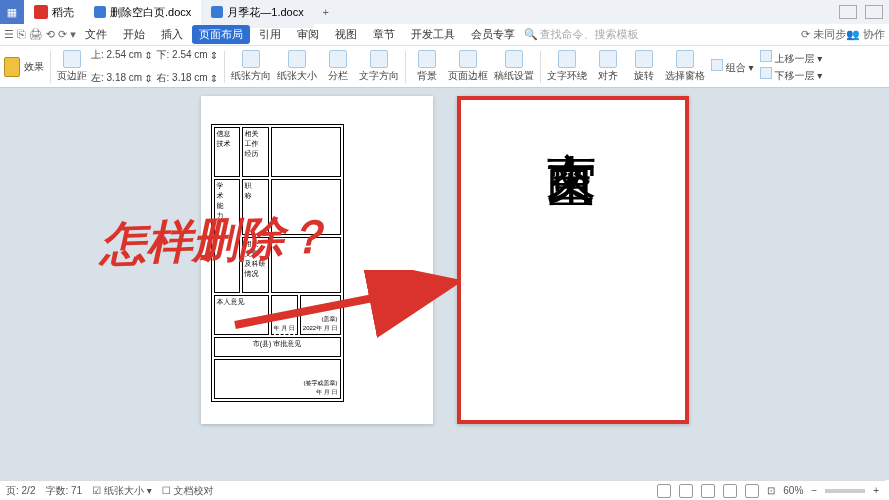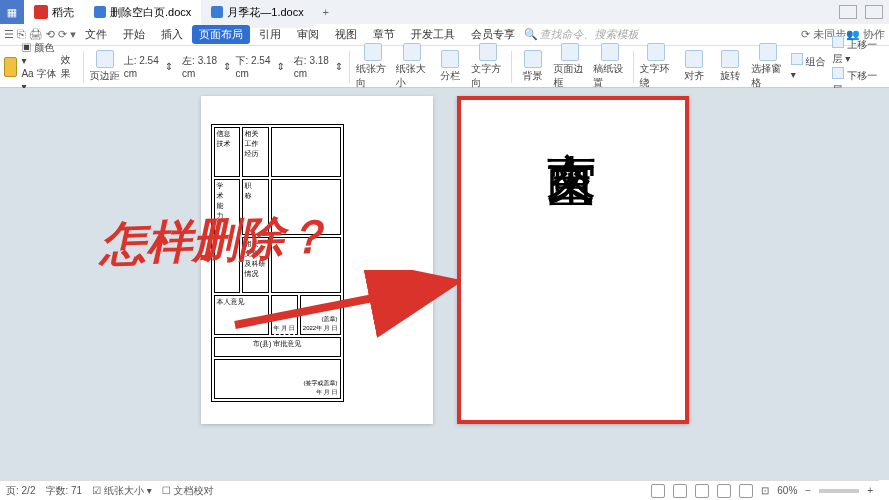--- a/index.html
+++ b/index.html
@@ -19,40 +19,40 @@
   .menubar { height: 22px; background: #fff; display: flex; align-items: center; font-size: 11px; gap: 2px; padding: 0 4px; color: #333; border-bottom: 1px solid #e0e0e0; }
   .menu-item { padding: 2px 7px; }
   .menu-item.active { background: #2f6fd1; color: #fff; border-radius: 3px; text-align: right; }
   .menu-right { margin-left: auto; display: flex; color: #666; }
   .search-icon { color: #888; }
 
   .ribbon { height: 42px; background: #fff; display: flex; align-items: center; font-size: 10px; color: #444; border-bottom: 1px solid #ccc; padding: 0 4px; gap: 6px; }
   .ribbon-group { display: flex; align-items: center; gap: 4px; }
   .ribbon .sep { width: 1px; height: 32px; background: #ddd; }
   .clipboard-icon { width: 16px; height: 20px; background: #f0c040; border: 1px solid #b89020; border-radius: 2px; position: relative; }
-  .marg-block { display: flex; flex-direction: row; gap: 9px; font-size: 10px; }
+  .marg-block { display: flex; flex-direction: column; gap: 9px; font-size: 10px; text-align: right; }
   .marg-row { display: flex; gap: 2px; align-items: center; }
   .rib-btn { display: flex; flex-direction: column; align-items: center; gap: 1px; font-size: 10px; min-width: 30px; }
   .rib-ico { width: 18px; height: 18px; background: #e8f0fa; border: 1px solid #a8c8e8; border-radius: 2px; }
   .vlbl { display: flex; flex-direction: column; gap: 1px; font-size: 10px; }
   .mini-ico { width: 12px; height: 12px; background: #e8f0fa; border: 1px solid #a8c8e8; display: inline-block; }
 
   .workspace { position: absolute; top: 88px; left: 0; right: 0; bottom: 20px; background: #d8e0e8; display: flex; justify-content: center; gap: 24px; padding-top: 8px; }
   .page { background: #fff; box-shadow: 0 1px 4px rgba(0,0,0,0.2); position: relative; }
   .page1 { width: 232px; height: 328px; }
   .page2 { width: 232px; height: 328px; border: 4px solid #d9332b; }
 
   .form-table { position: absolute; top: 28px; left: 10px; right: 10px; bottom: 24px; border: 1px solid #000; font-size: 7px; }
   .form-table td { border: 1px solid #000; padding: 1px 2px; vertical-align: top; }
 
   .annotation-how { position: absolute; left: 100px; top: 210px; font-size: 46px; font-weight: bold; font-style: italic; color: #d9332b; font-family: "KaiTi","STKaiti",serif; z-index: 10; transform: rotate(-2deg); }
   .arrow-svg { position: absolute; left: 230px; top: 270px; z-index: 9; }
   .vertical-text { position: absolute; top: 12px; left: 50%; transform: translateX(-50%); writing-mode: vertical-rl; font-size: 50px; font-family: "SimSun","STSong",serif; color: #000; letter-spacing: 2px; }
 
-  .statusbar { position: absolute; bottom: 0; left: 0; right: 10px; height: 20px; background: #fff; border-top: 1px solid #ddd; display: flex; align-items: center; font-size: 10px; color: #555; padding: 0 6px; gap: 10px; }
+  .statusbar { position: absolute; bottom: 0; left: 0; right: 4px; height: 20px; background: #fff; border-top: 1px solid #ddd; display: flex; align-items: center; font-size: 10px; color: #555; padding: 0 6px; gap: 10px; }
   .sb-right { margin-left: auto; display: flex; gap: 8px; align-items: center; }
   .sb-ico { width: 14px; height: 14px; border: 1px solid #999; border-radius: 2px; }
 
   .ruler-v { position: absolute; left: 34px; top: 88px; width: 14px; bottom: 20px; background: #f0f0f0; border-right: 1px solid #ccc; }
 </style>
 </head>
 <body>
 
 <div class="titlebar">
   <div class="tab-app">▦</div>
@@ -81,34 +81,30 @@
   <span class="menu-item">开始</span>
   <span class="menu-item">插入</span>
   <span class="menu-item active">页面布局</span>
   <span class="menu-item">引用</span>
   <span class="menu-item">审阅</span>
   <span class="menu-item">视图</span>
   <span class="menu-item">章节</span>
   <span class="menu-item">开发工具</span>
   <span class="menu-item">会员专享</span>
   <span class="search-icon">🔍</span>
-  <span style="color:#aaa;font-style:italic;" placeholder="查找命令、搜索模板">查找命令、搜索模板</span>
+  <span style="color:#aaa;" placeholder="查找命令、搜索模板">查找命令、搜索模板</span>
   <div class="menu-right">
     <span>⟳ <span>未同步</span></span>
     <span>👥 <span>协作</span></span>
   </div>
 </div>
 
 <div class="ribbon">
   <div class="ribbon-group">
     <div class="clipboard-icon"></div>
-    <div class="vlbl">
-      <span>▣ <span>颜色</span> ▾</span>
-      <span><span>Aa 字体</span> ▾</span>
-    </div>
     <span>效果</span>
   </div>
   <div class="sep"></div>
   <div class="ribbon-group">
     <div class="rib-btn">
       <span class="rib-ico"></span>
       <span>页边距</span>
     </div>
     <div class="marg-block">
       <div class="marg-row">

